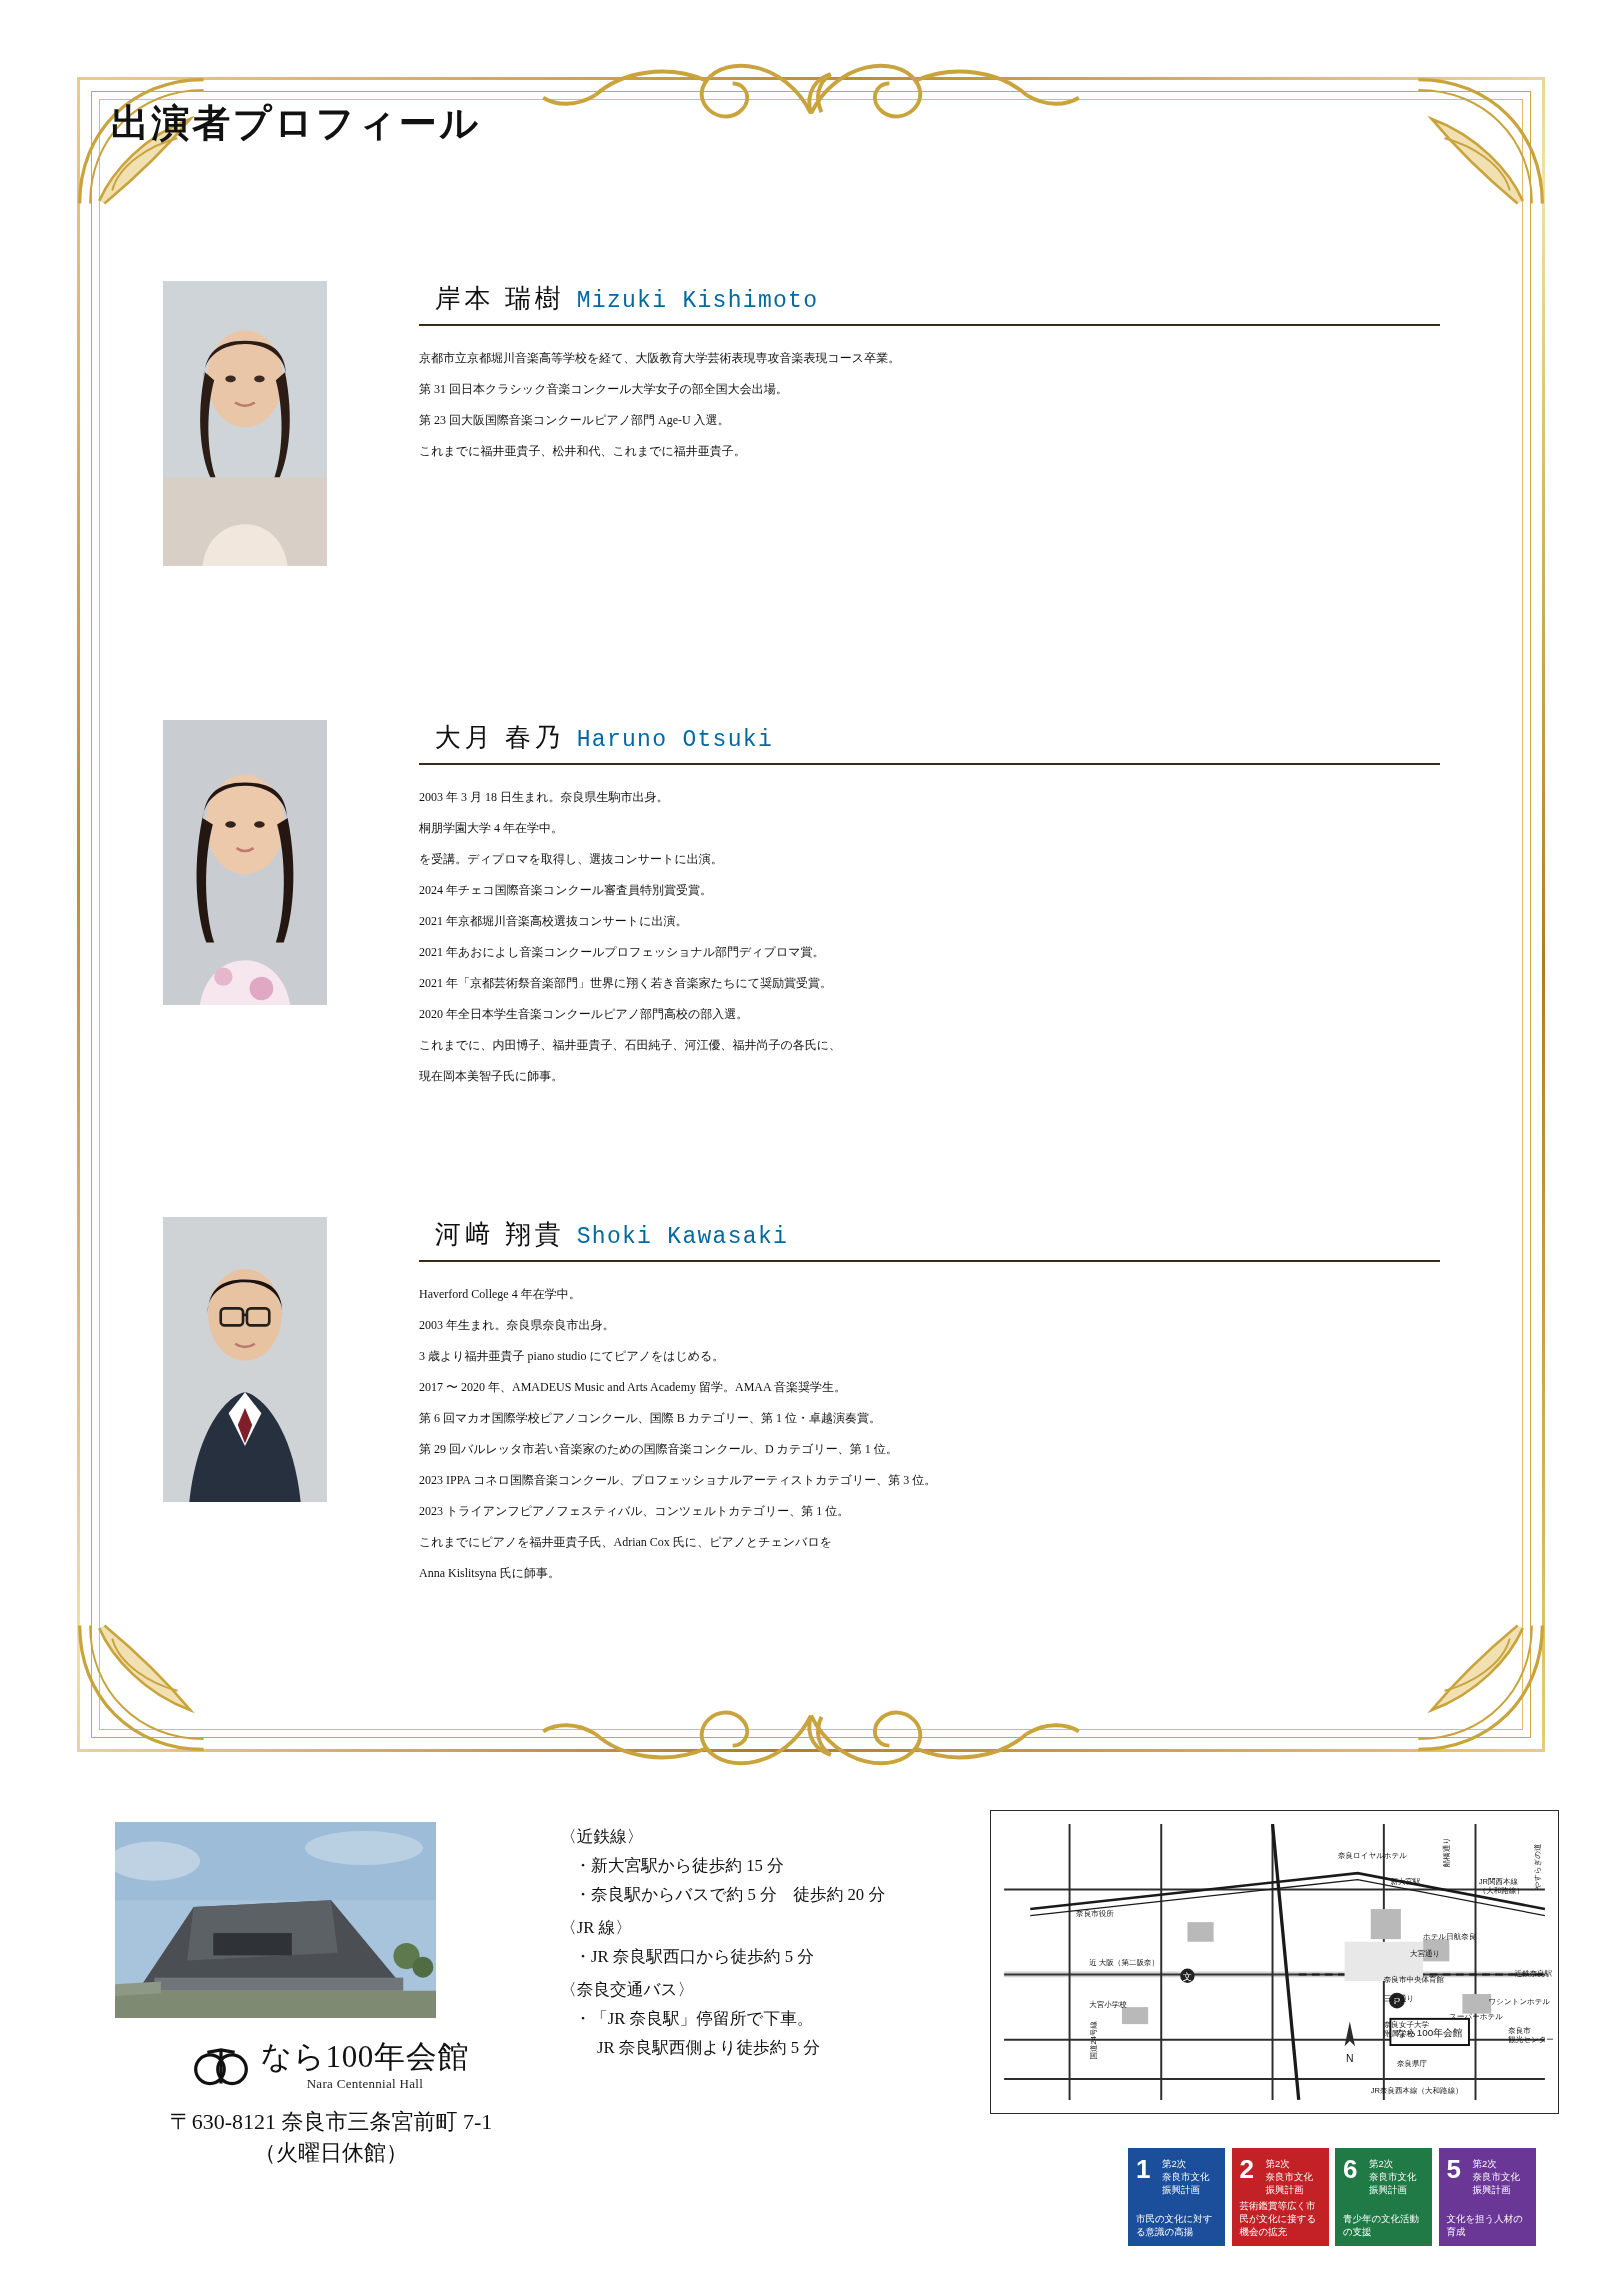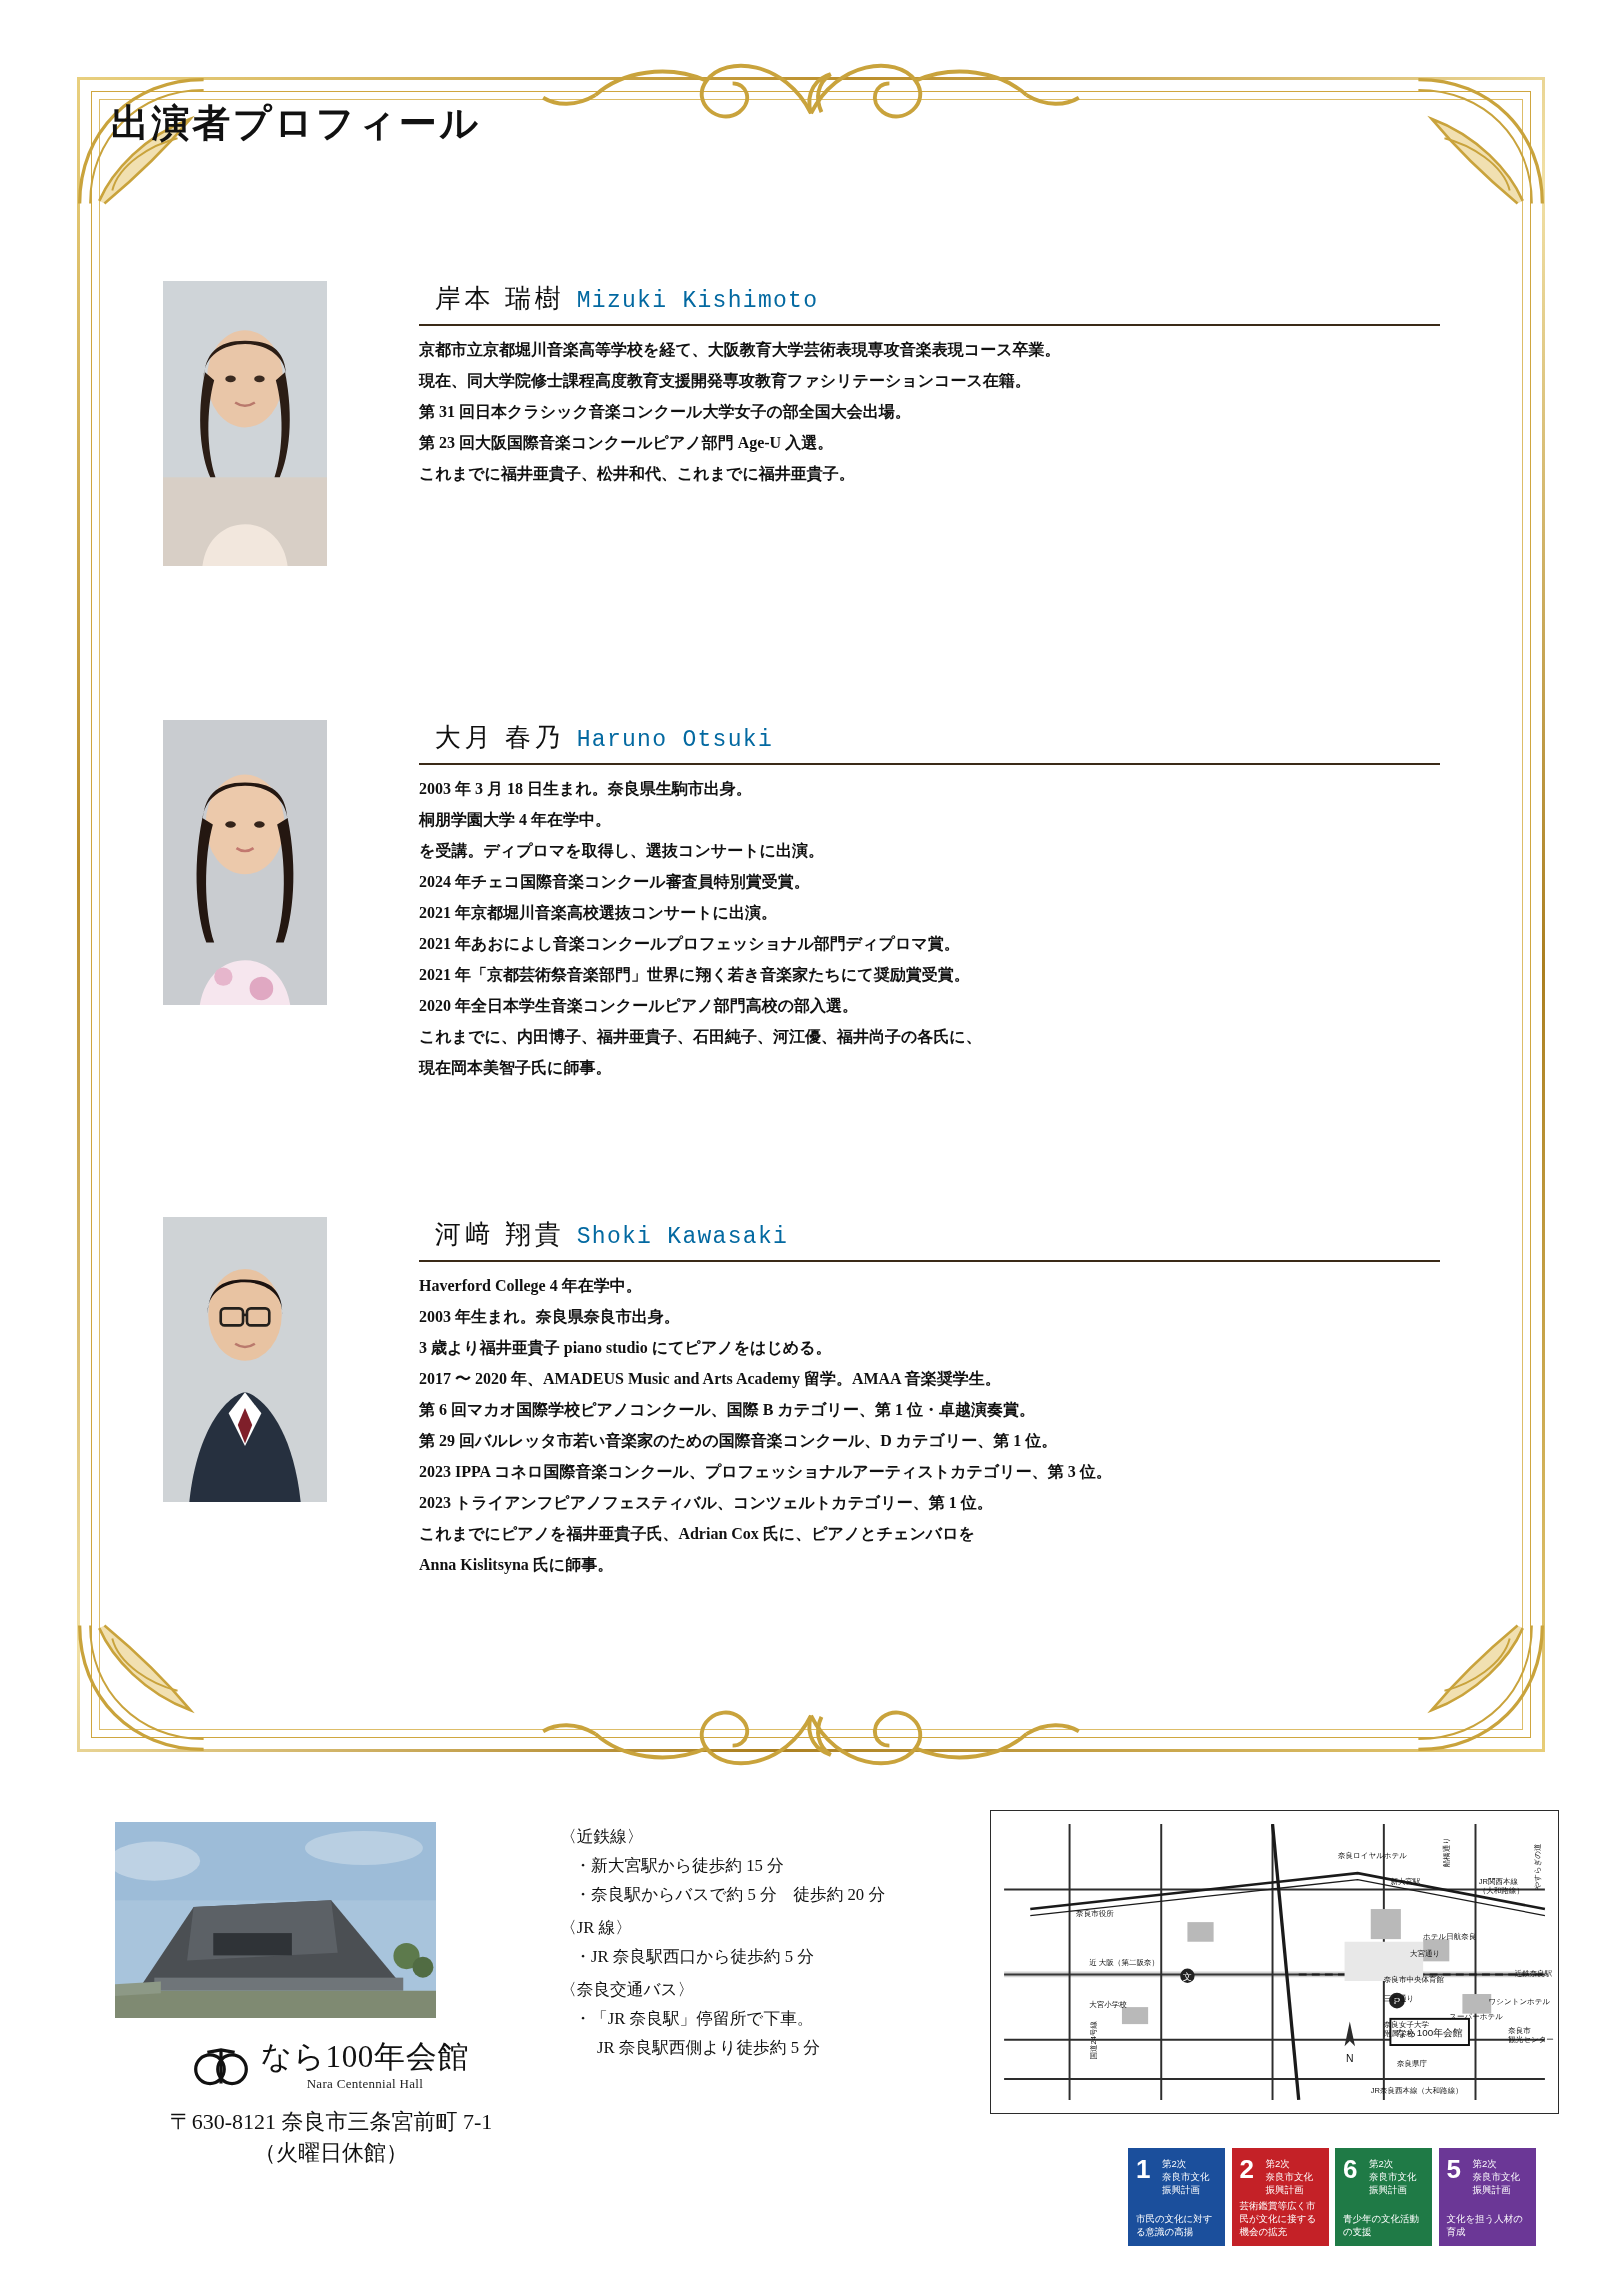--- a/index.html
+++ b/index.html
@@ -127,26 +127,25 @@
     color: #0369a1;
     font-family: Liberation Mono, monospace;
   }
   .rule {
     margin-top: 7.9px;
     height: 2px;
     background: #3a2a18;
     width: 1021px;
   }
   .bio {
-    margin-top: 8px;
-    font-size: 16px;
+    margin-top: 17px;
+    font-size: 12px;
     line-height: 31px;
     color: #111;
     font-family: "Liberation Serif", "DejaVu Serif", serif;
-    font-weight: bold;
   }
   .bio div { white-space: nowrap; }
 
   
   .bottom {
     position: absolute;
     left: 12px;
     top: 1796px;
     width: 1396px;
     height: 499px;
@@ -362,21 +361,20 @@
     </svg>
   </div>
   <div class="pinfo">
     <div class="name-row">
       <span class="name-jp">岸本 瑞樹</span>
       <span class="name-en">Mizuki Kishimoto</span>
     </div>
     <div class="rule"></div>
     <div class="bio">
       <div>京都市立京都堀川音楽高等学校を経て、大阪教育大学芸術表現専攻音楽表現コース卒業。</div>
-      <div>現在、同大学院修士課程高度教育支援開発専攻教育ファシリテーションコース在籍。</div>
       <div>第 31 回日本クラシック音楽コンクール大学女子の部全国大会出場。</div>
       <div>第 23 回大阪国際音楽コンクールピアノ部門 Age-U 入選。</div>
       <div>これまでに福井亜貴子、松井和代、これまでに福井亜貴子。</div>
     </div>
   </div>
 </div>
 
 <div class="performer p2">
   <div class="photo">
     <svg viewBox="0 0 250 436" preserveAspectRatio="xMidYMid slice">

